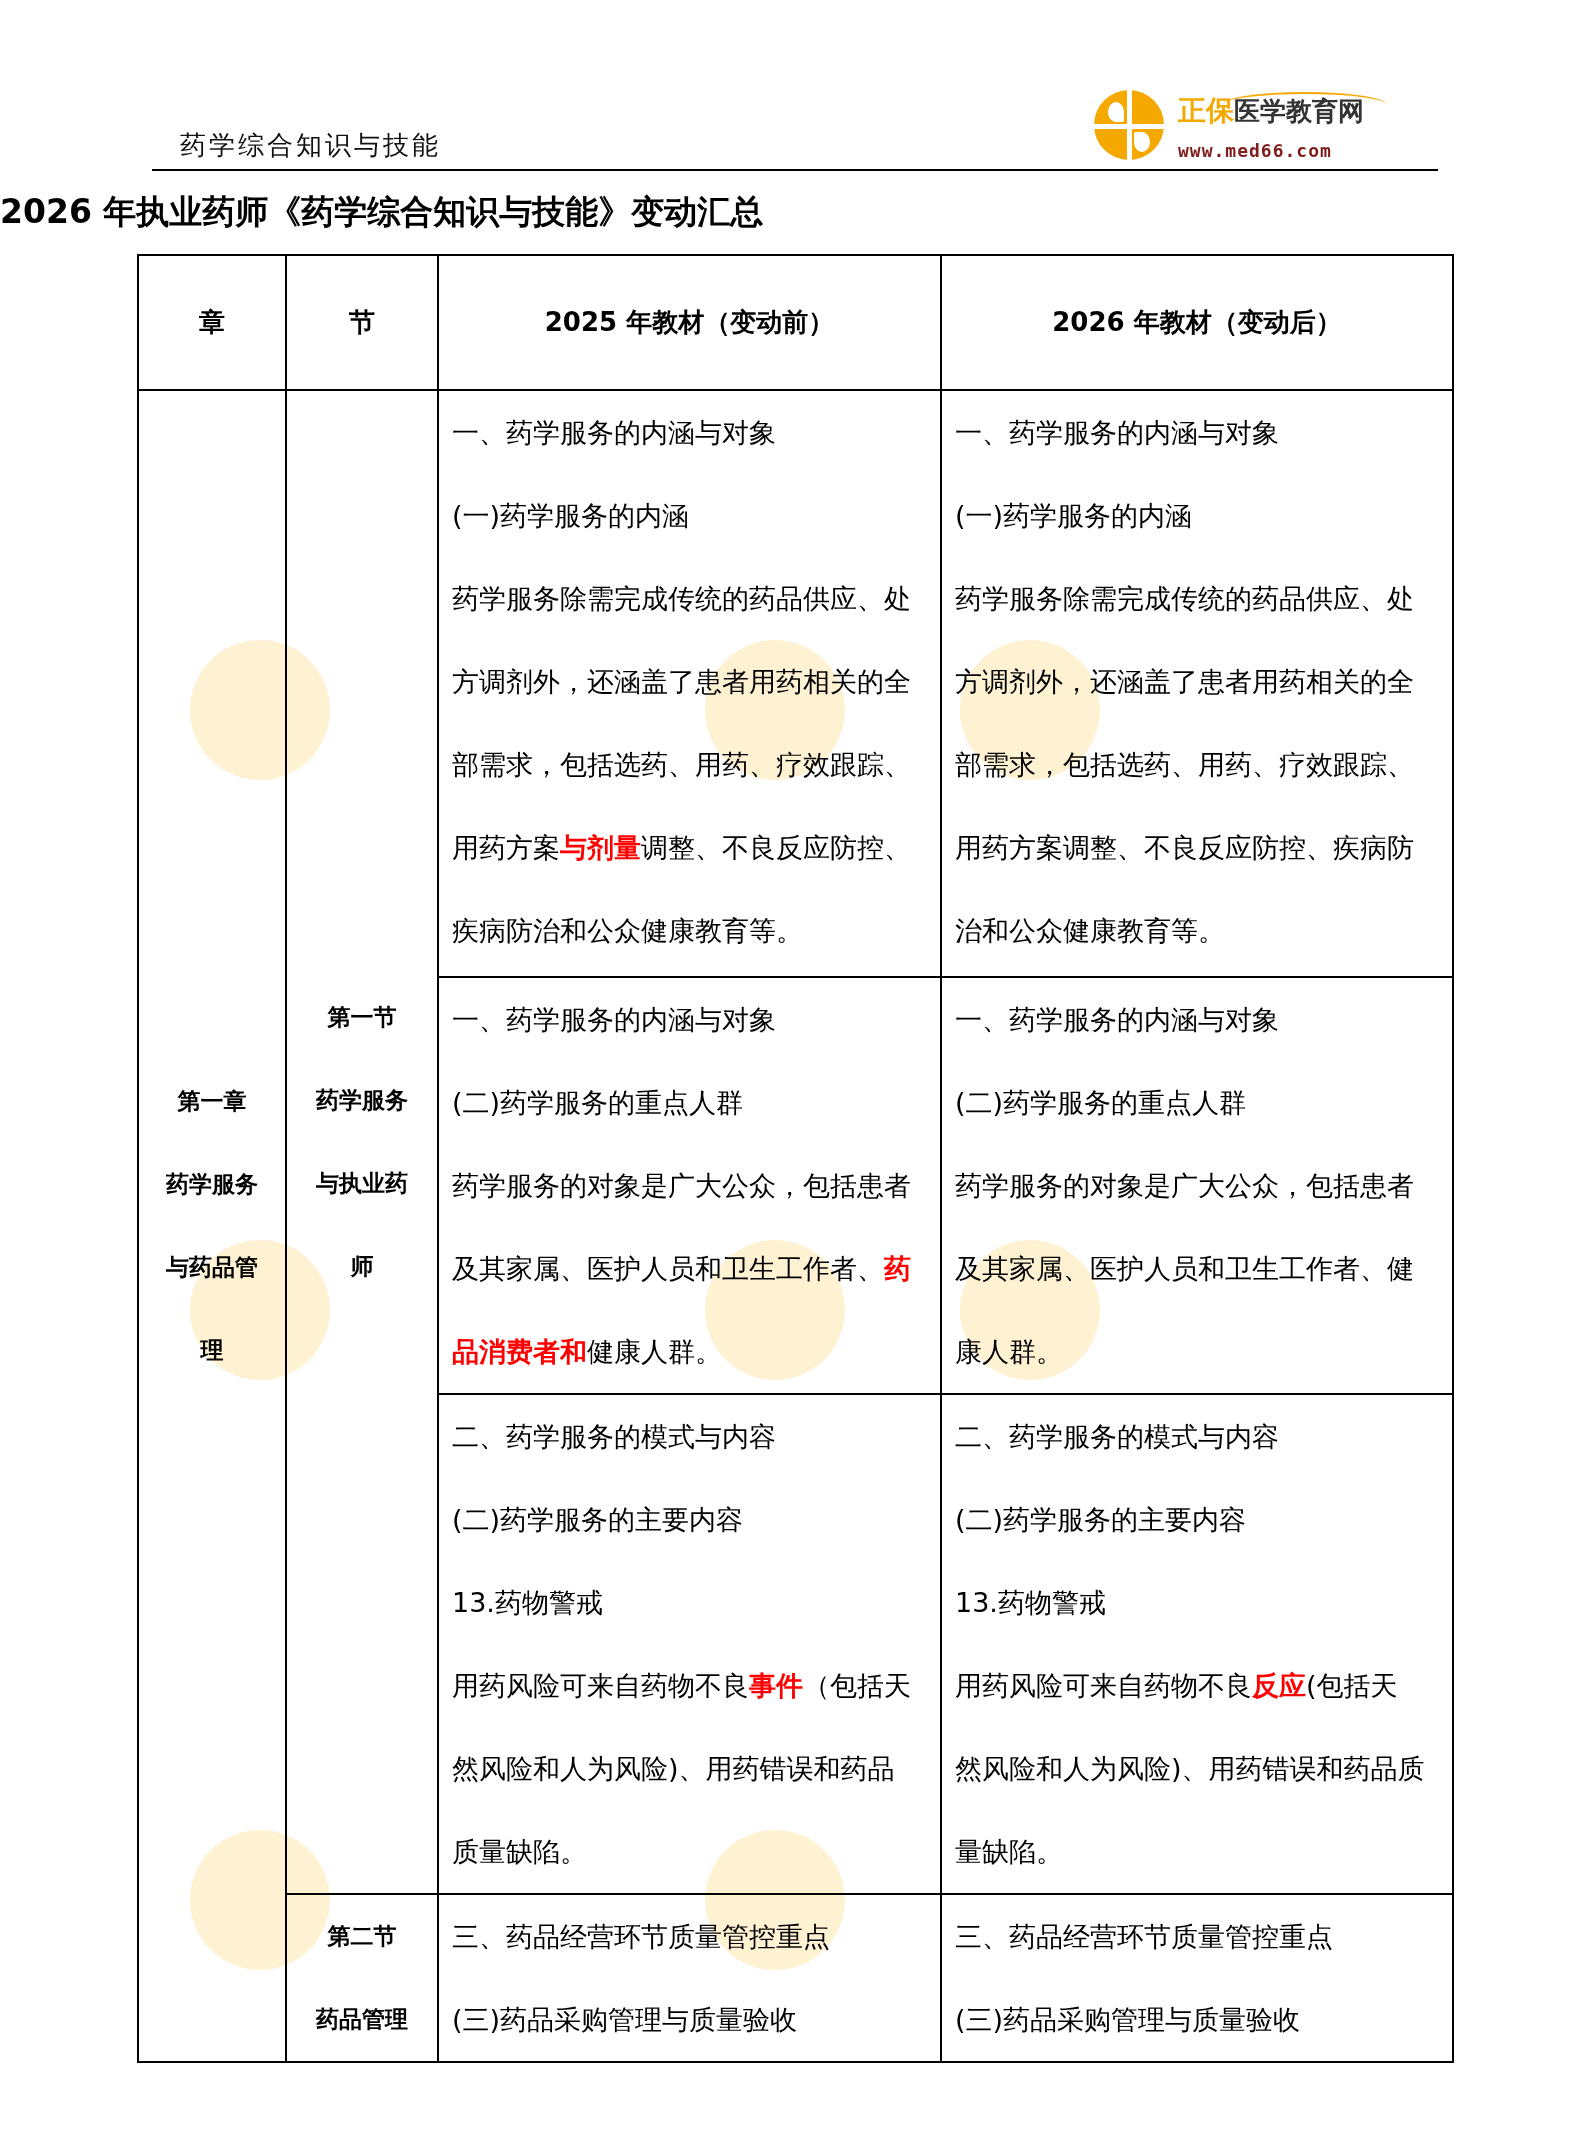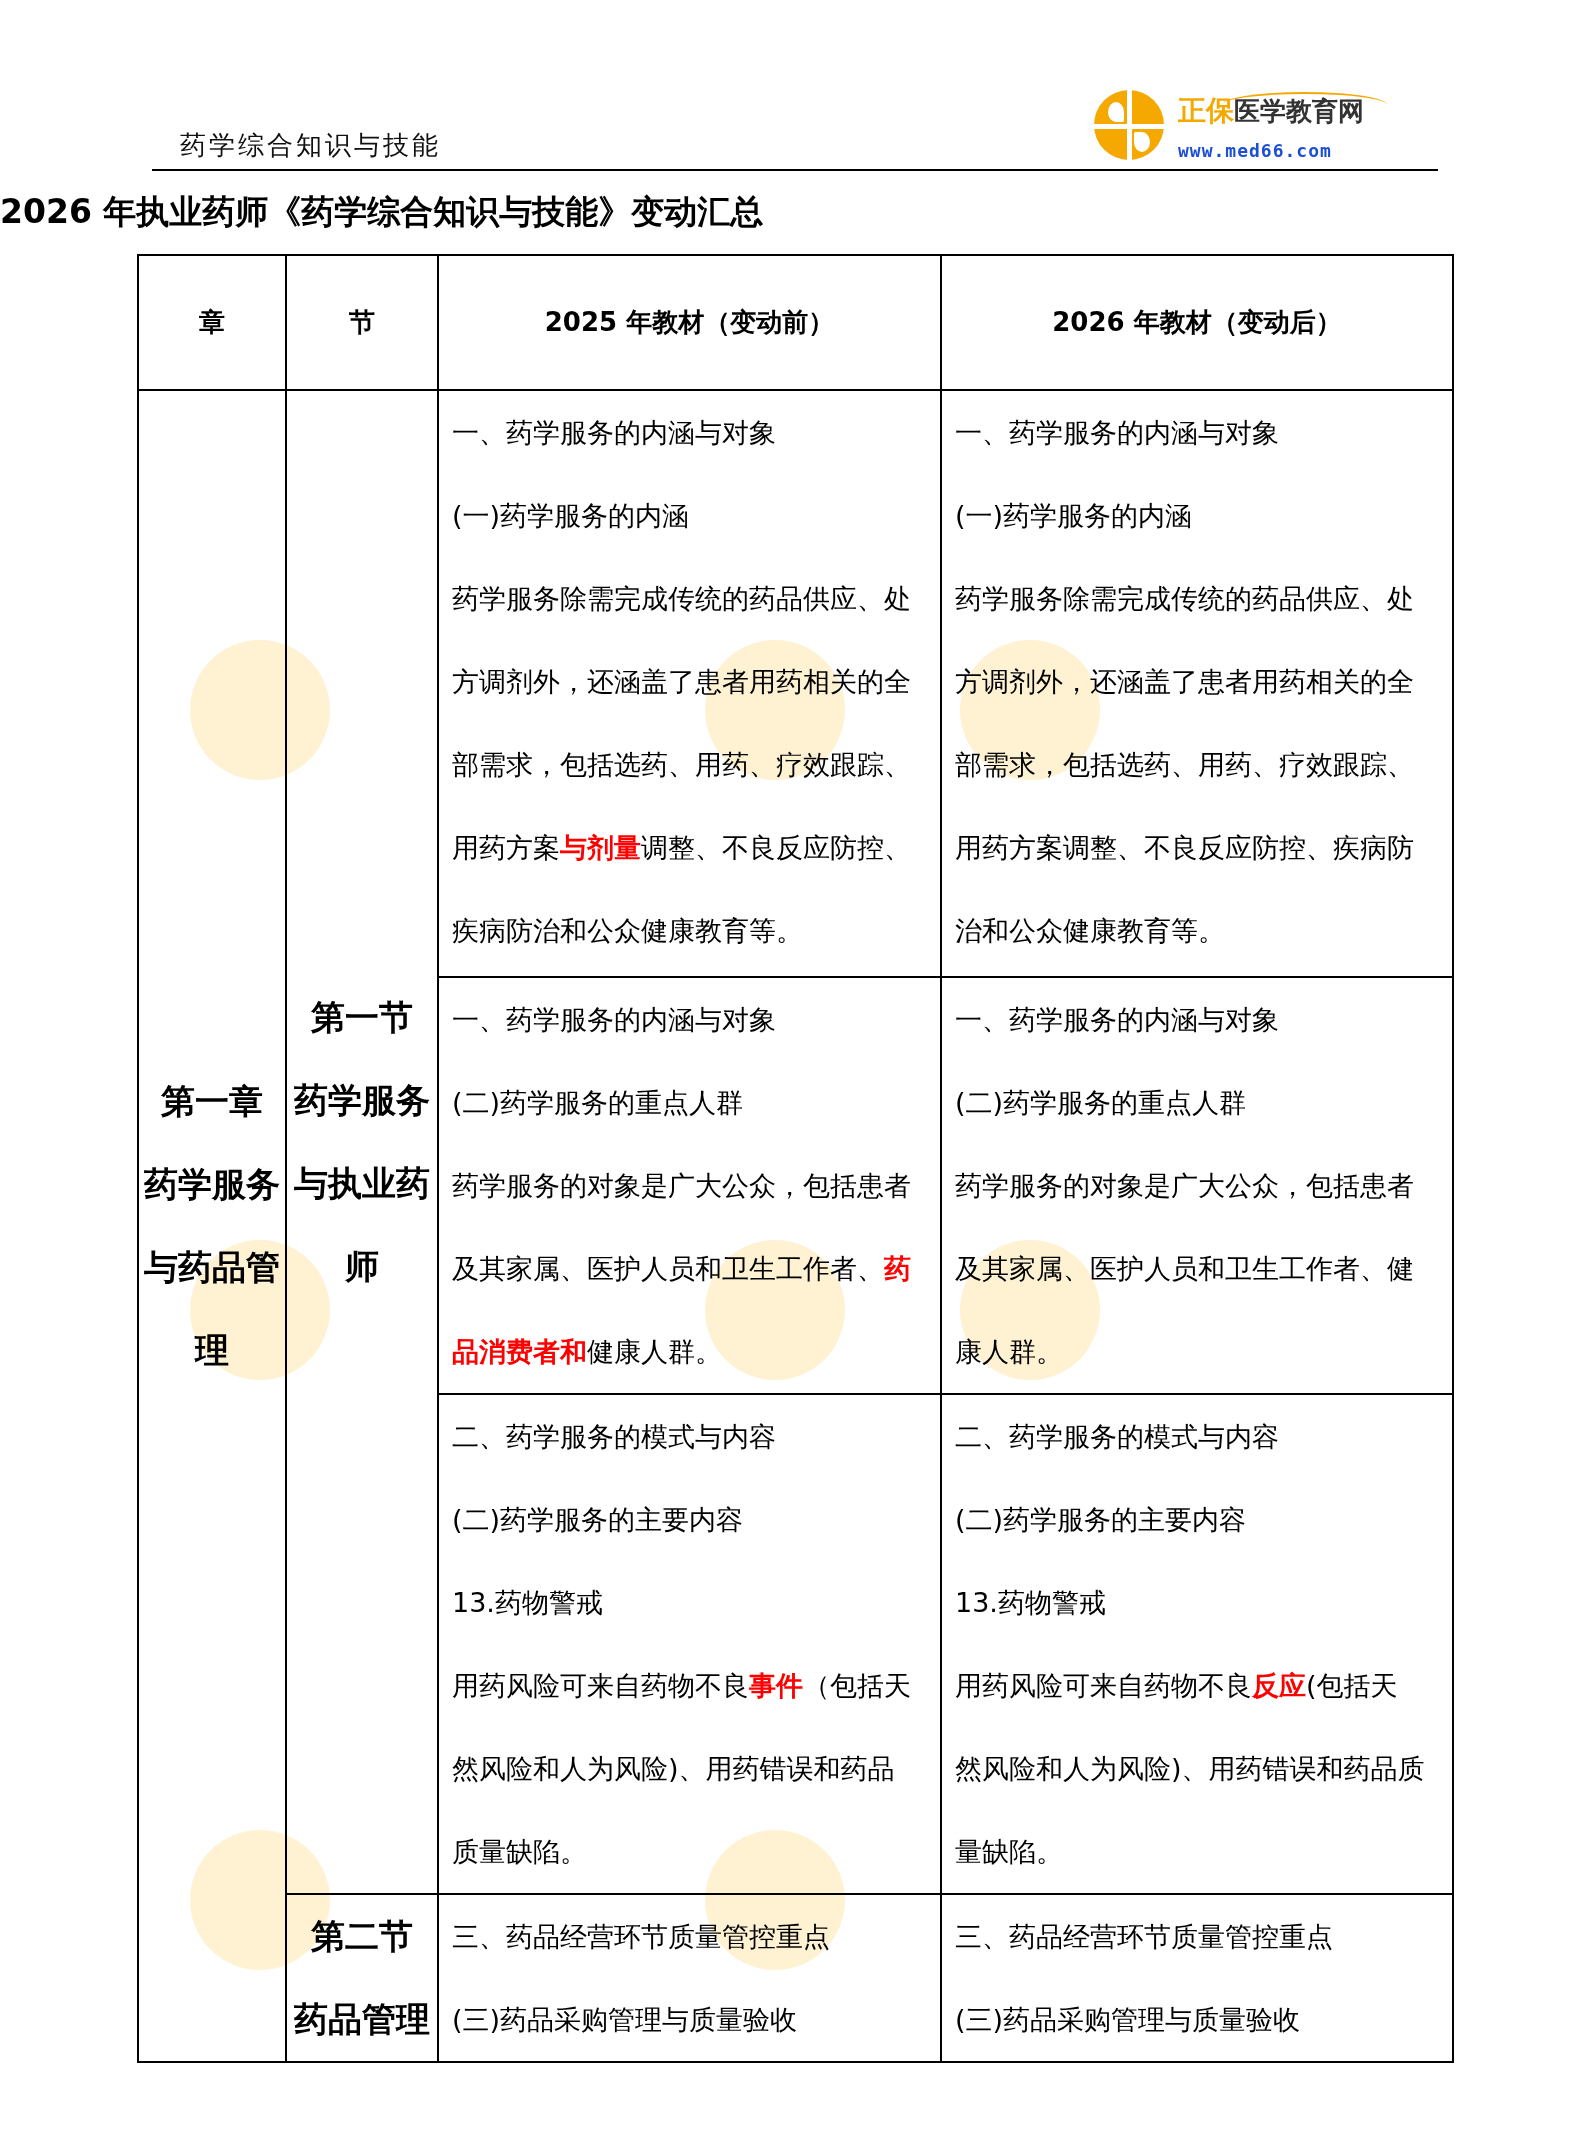--- a/index.html
+++ b/index.html
@@ -12,28 +12,28 @@
   .logo-circle { position:absolute; left:2px; top:2px; width:70px; height:70px; border-radius:50%; background:#f5a900; }
   .logo-circle .bar-v { position:absolute; left:33px; top:0; width:5px; height:70px; background:#fff; }
   .logo-circle .bar-h { position:absolute; left:0; top:34px; width:70px; height:5px; background:#fff; }
   .logo-circle .blob1 { position:absolute; left:14px; top:12px; width:16px; height:20px; border-radius:50% 50% 10% 50%; background:#fff; }
   .logo-circle .blob2 { position:absolute; left:40px; top:42px; width:16px; height:20px; border-radius:10% 50% 50% 50%; background:#fff; }
   .logo-arc { position:absolute; left:130px; top:4px; width:165px; height:24px; border-top:2px solid #f5a900; border-radius:50% 50% 0 0; }
   .logo-brand { position:absolute; left:86px; top:4px; font-size:28px; font-weight:bold; white-space:nowrap; }
   .logo-brand .orange { color:#f5a900; }
   .logo-brand .dark { color:#333; font-size:26px; }
   .logo-url { position:absolute; left:86px; top:52px; font-family:"DejaVu Sans Mono","Liberation Mono",monospace;
-         font-size:18px; font-weight:bold; color:#1d4ed8; letter-spacing:1px; }
+         font-size:18px; font-weight:bold; color:#7f1d1d; letter-spacing:1px; }
   .doc-title { position:absolute; left:0; width:1587px; top:190px; text-align:left; font-size:33px; font-weight:bold; }
 
   table.changes { position:absolute; left:137px; top:254px; border-collapse:collapse; table-layout:fixed; width:1315px; }
   table.changes td, table.changes th { border:2px solid #000; padding:0; vertical-align:middle; }
   col.c1 { width:148px; } col.c2 { width:152px; } col.c3 { width:503px; } col.c4 { width:512px; }
   th { height:133px; font-size:26px; font-weight:bold; text-align:center; }
-  .side-cell { text-align:center; font-weight:bold; font-size:34px; line-height:83px; }
+  .side-cell { text-align:center; font-weight:bold; font-size:23px; line-height:83px; }
   .content-cell { padding:0 0 0 13px !important; font-size:27px; line-height:83px; vertical-align:top !important; }
   .content-cell .inner { padding-top:0px; word-break:break-all; }
   .line { display:block; white-space:nowrap; }
   .hl { color:#ff0000; font-weight:bold; }
   .row1 td { height:585px; }
   .row2 td { height:415px; }
   .row3 td { height:497px; }
   .row4 td { height:164px; }
   .watermark { position:absolute; pointer-events:none; opacity:0.18; }
   .wm-circle { position:absolute; width:140px; height:140px; border-radius:50%; background:#f5b400; }

